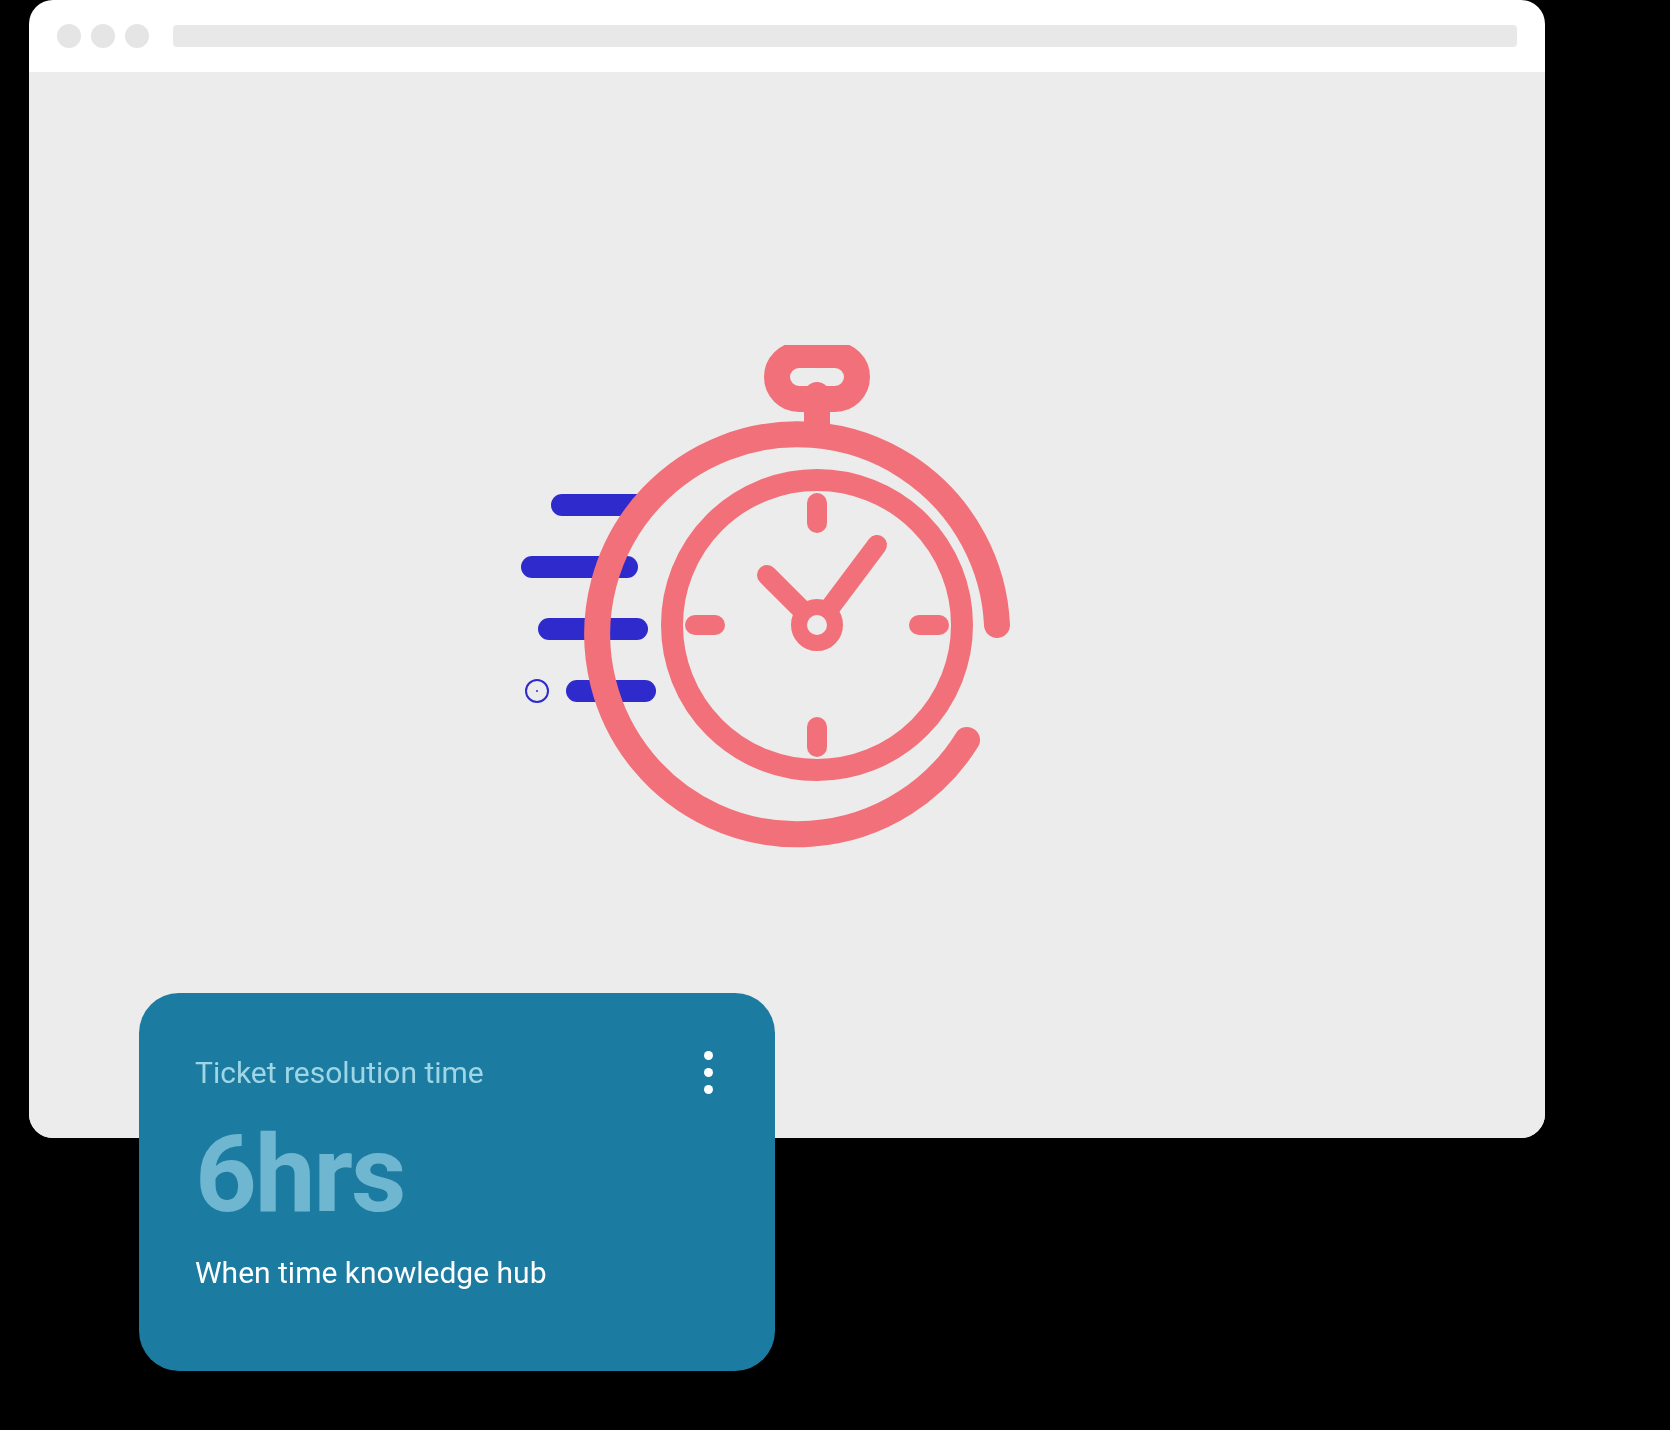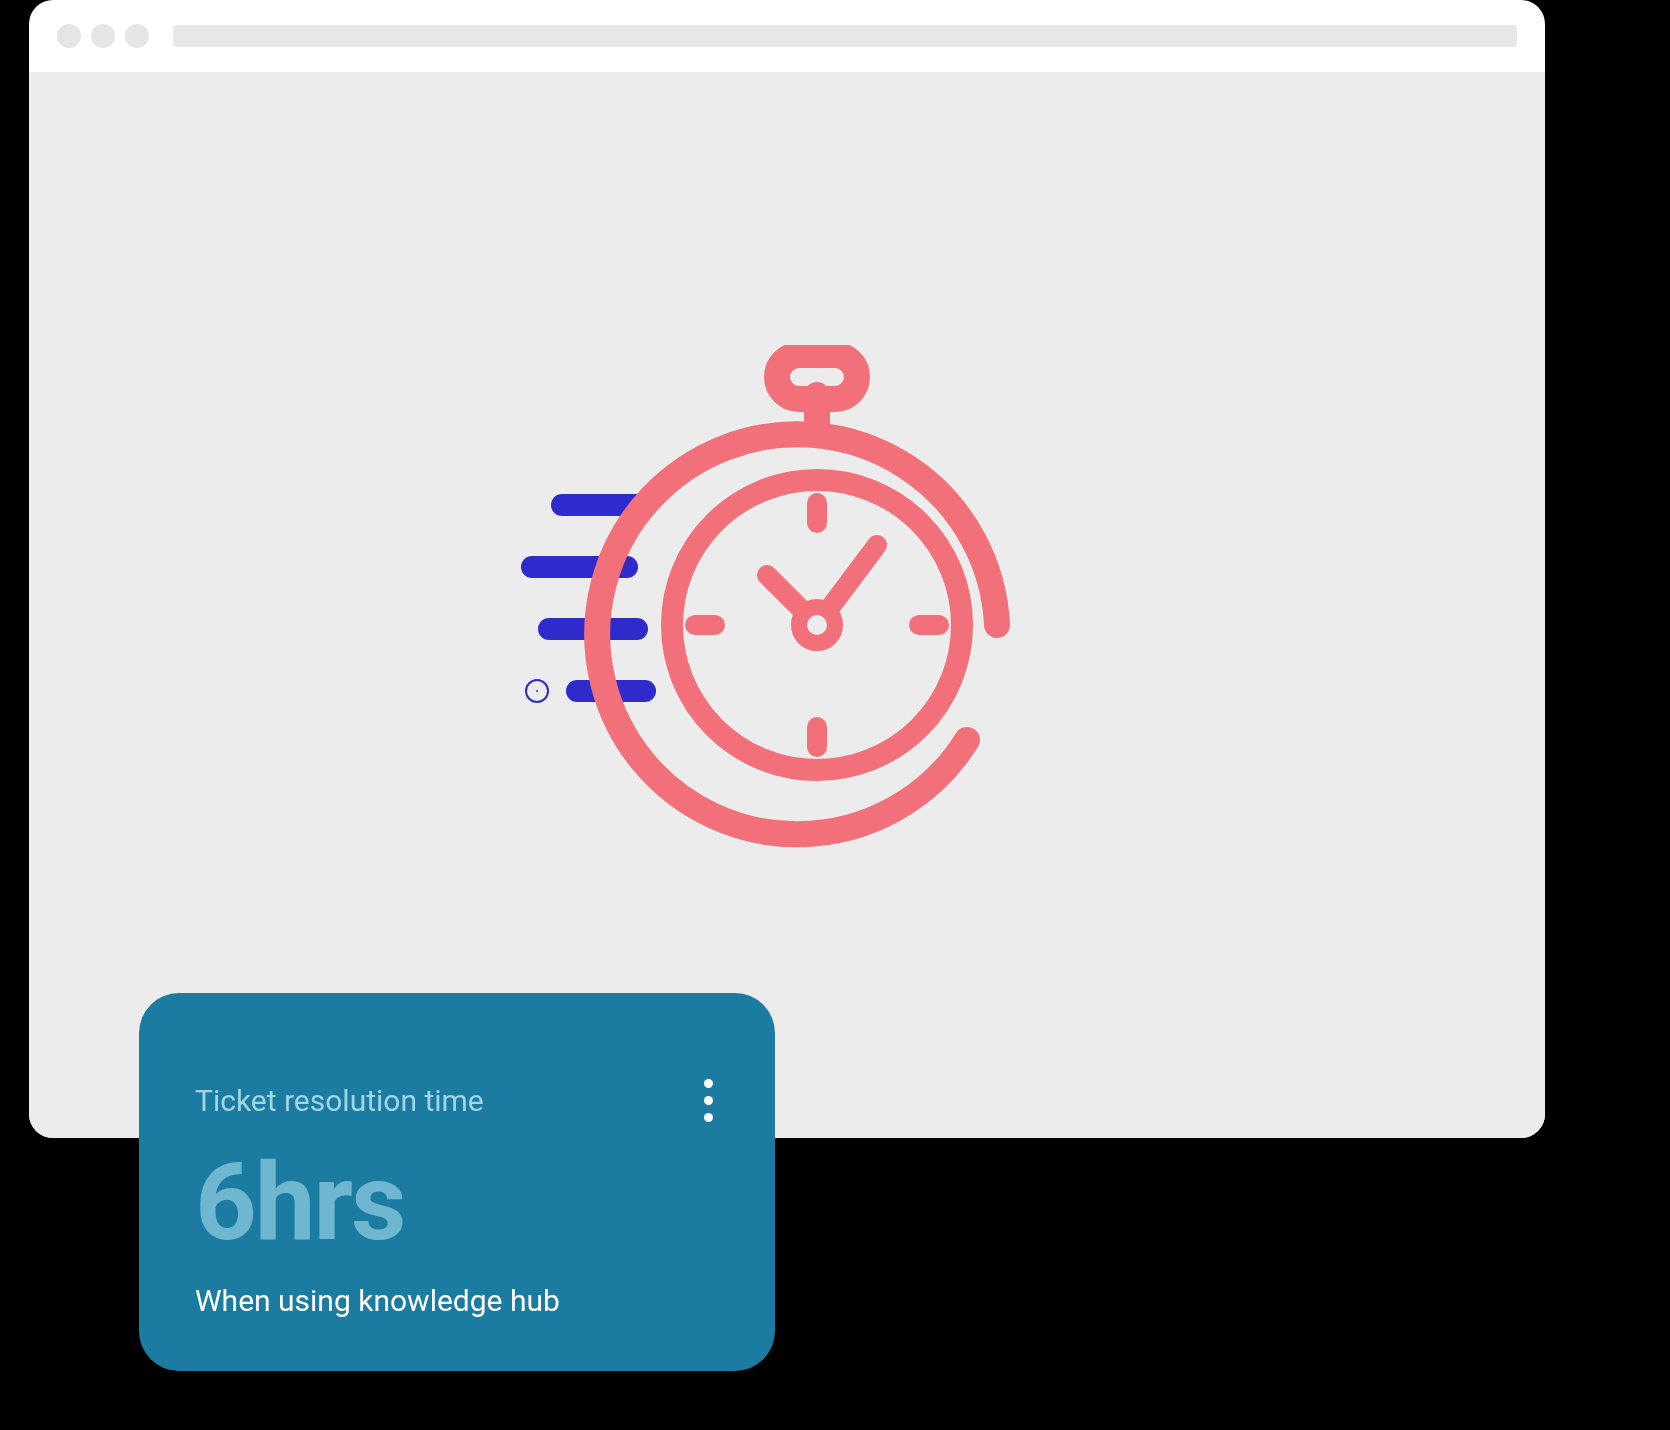--- a/index.html
+++ b/index.html
@@ -62,21 +62,21 @@
     justify-content: center;
   }
   .card {
     position: absolute;
     left: 139px;
     top: 993px;
     width: 636px;
     height: 378px;
     background: #1c7ba0;
     border-radius: 40px;
-    padding: 80px 56px;
+    padding: 52px 56px;
     color: #fff;
   }
   .card-header {
     display: flex;
     justify-content: space-between;
     align-items: center;
     margin-bottom: 18px;
   }
   .card-title {
     color: #9fd6e6;
@@ -166,14 +166,14 @@
 <div class="card">
   <div class="card-header">
     <div class="card-title">Ticket resolution time</div>
     <div class="kebab">
       <span></span>
         <span></span>
         <span></span>
     </div>
   </div>
   <div class="card-value">6hrs</div>
-  <div class="card-sub">When using knowledge hub</div>
+  <div class="card-sub">When time knowledge hub</div>
 </div>
 
 </body></html>

